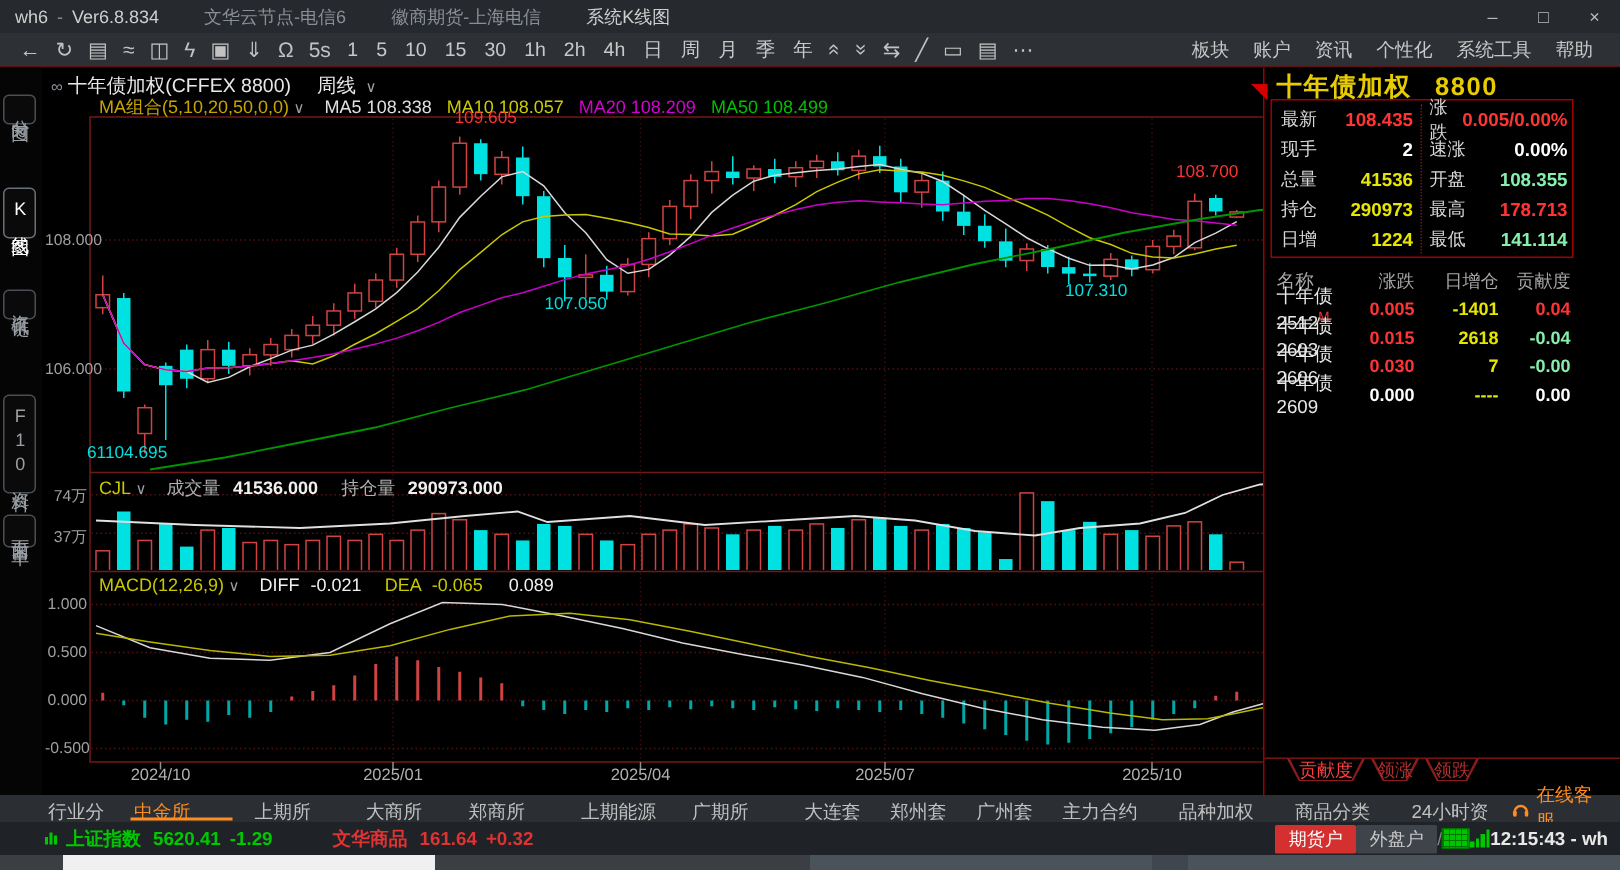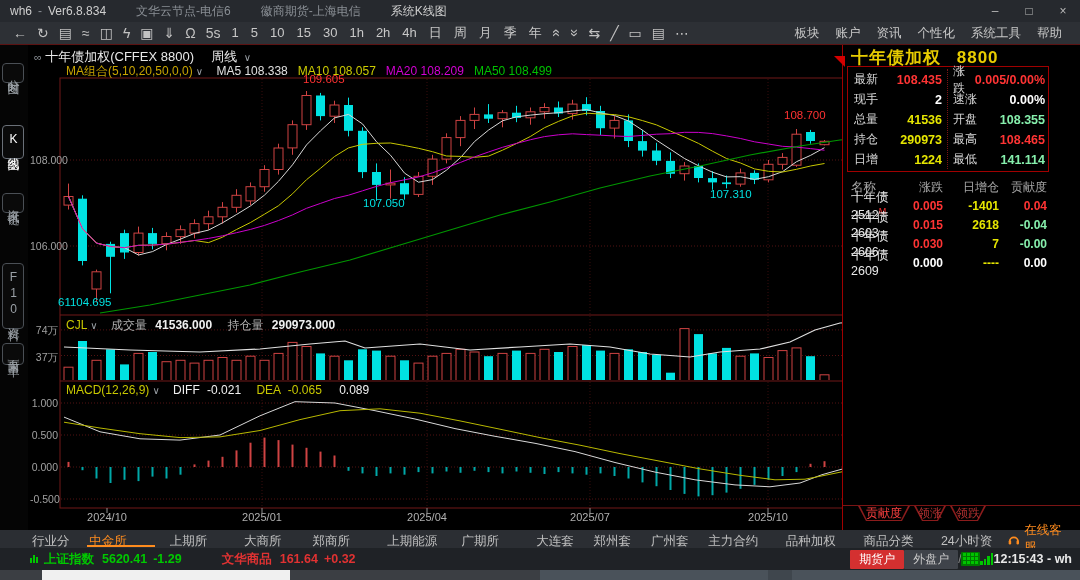--- a/index.html
+++ b/index.html
@@ -496,21 +496,21 @@
           <div class="q-row" style="left: 105px; top: 22px; width: 92px;">
             <span class="q-lab">速涨</span>
             <span class="q-val v-white">0.00%</span>
           </div>
           <div class="q-row" style="left: 105px; top: 42px; width: 92px;">
             <span class="q-lab">开盘</span>
             <span class="q-val v-green">108.355</span>
           </div>
           <div class="q-row" style="left: 105px; top: 62px; width: 92px;">
             <span class="q-lab">最高</span>
-            <span class="q-val v-red">108.465</span>
+            <span class="q-val v-red">178.713</span>
           </div>
           <div class="q-row" style="left: 105px; top: 82px; width: 92px;">
             <span class="q-lab">最低</span>
             <span class="q-val v-green">141.114</span>
           </div>
         </div>
       <div id="rank-table">
           <div class="r-row r-head">
             <span class="r-name" style="color: rgb(168, 168, 168);">名称</span>
             <span class="r-c1">涨跌</span>

